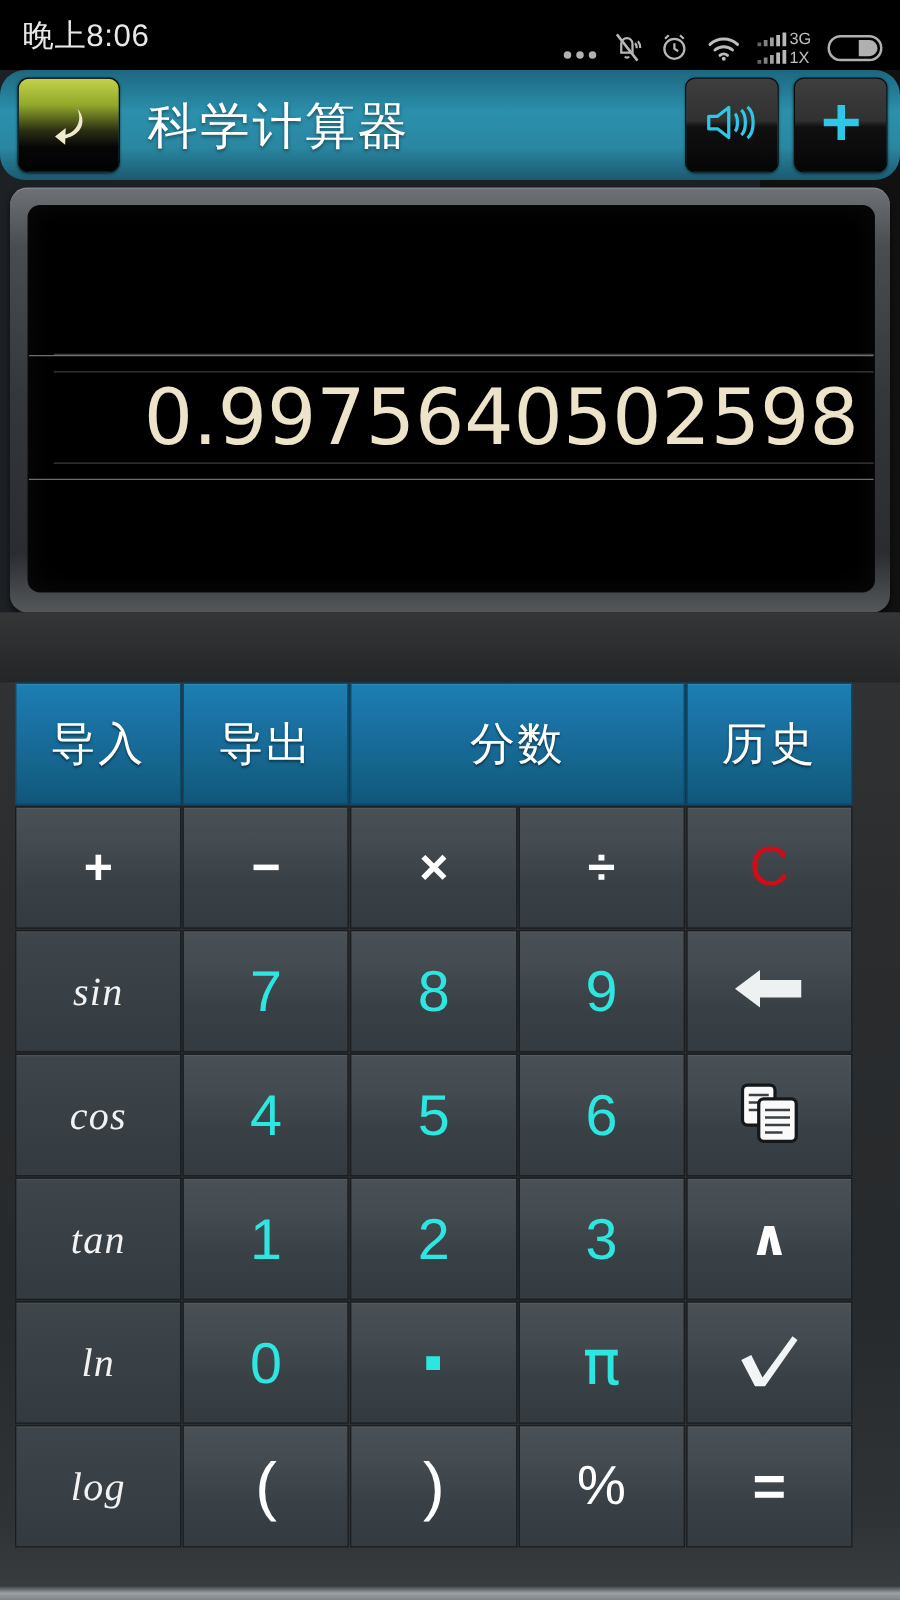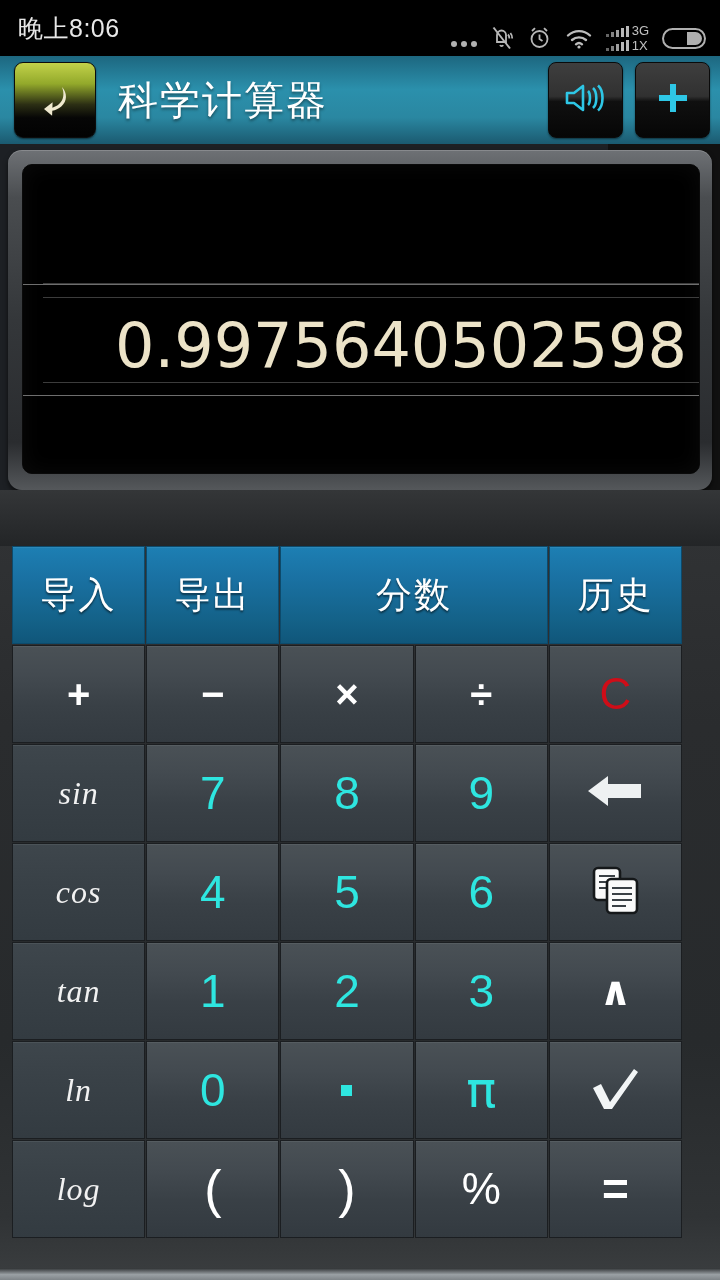--- a/index.html
+++ b/index.html
@@ -32,21 +32,21 @@
   .bars b:nth-child(4){height:9px}
   .bars b:nth-child(5){height:11px}
   .netlabels{ display:flex; flex-direction:column; color:#e0e0e0; font-size:13px; line-height:13px; gap:2px;}
   .battery{ width:44px;height:21px;border:2px solid #cdcdcd;border-radius:11px; position:relative; }
   .battery:after{ content:""; position:absolute; right:2px; top:2px; bottom:2px; width:15px; background:#cdcdcd; border-radius:0 8px 8px 0;}
 
   
   .titlebar{
     position:absolute; left:0; top:56px; width:720px; height:88px;
     background:linear-gradient(180deg,#1d6780 0%,#2b90ac 38%,#2a87a1 70%,#1b5a70 100%);
-    display:flex; align-items:center; padding:0 10px 0 14px;
+    display:flex; align-items:center; padding:0 10px 0 14px;border-radius:20px;
   }
   .backbtn{
     width:82px;height:76px;border-radius:9px; border:1px solid #0c0c0c;
     background:linear-gradient(180deg,#c2d24a 0%,#93a92b 28%,#2c2f14 56%,#060606 74%,#020202 100%);
     display:flex;align-items:center;justify-content:center; position:relative;
     box-shadow:0 1px 2px rgba(0,0,0,.55);
   }
   .title-text{ color:#fff; font-size:40px; margin-left:22px; letter-spacing:2px; text-shadow:0 2px 3px rgba(0,0,0,.45); }
   .tb-right{ margin-left:auto; display:flex; gap:12px; }
   .tb-btn{
@@ -75,21 +75,20 @@
   .disp-line.short{ left:20px; right:20px; width:auto; background:#777; opacity:.5;}
   .row-expr{
     height:60px; display:flex; align-items:flex-end; justify-content:flex-end;
     padding:0 14px 2px 0;
   }
   .row-expr span{ color:#ece3c8; font-size:58px; line-height:58px; letter-spacing:1px;
     font-family:"DejaVu Sans","Liberation Sans",sans-serif; font-weight:400;}
   .row-res{
     height:72px; display:flex; align-items:center; justify-content:flex-end;
     padding:0 12px 0 0;
-    margin-top:12px;
   }
   .row-res span{ color:#ece3c8; font-size:62px; line-height:62px; letter-spacing:0px;
     font-family:"DejaVu Sans","Liberation Sans",sans-serif;}
   .gap-line{ height:12px; }
 
   
   .bodybg{
     position:absolute; left:0; top:490px; width:720px; height:790px;
     background:linear-gradient(180deg,#2b2d2f 0%,#303234 6%,#2a2c2e 30%,#272a2c 70%,#303335 92%,#3b3e40 100%);
   }

